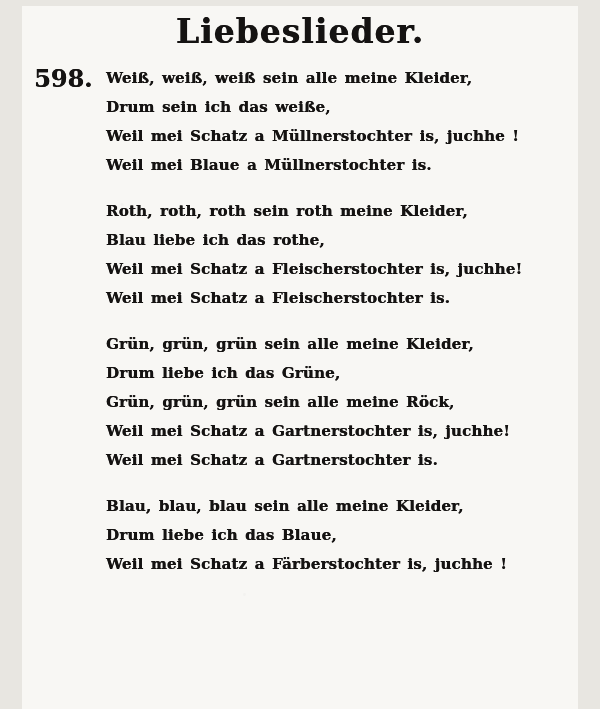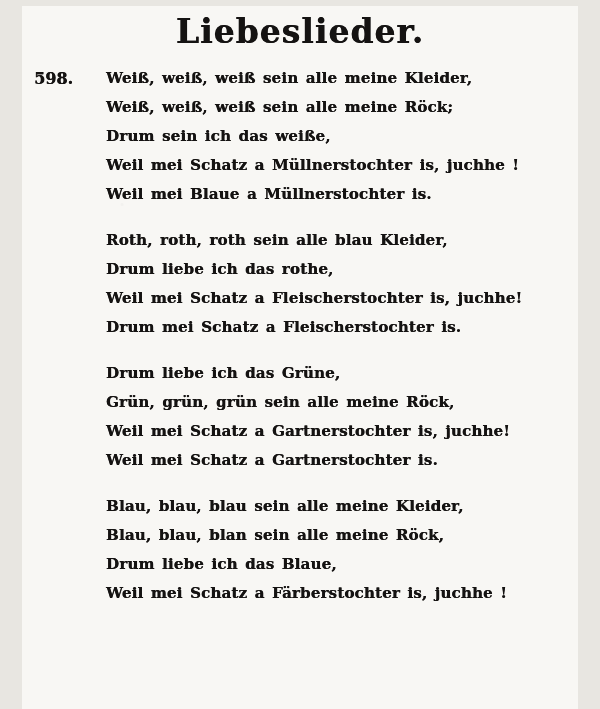--- a/index.html
+++ b/index.html
@@ -29,21 +29,21 @@
     width: 100%;
     text-align: center;
     font-size: 33px;
     letter-spacing: 1px;
     text-shadow: 0.4px 0 0 currentColor;
   }
   .song-number {
     position: absolute;
     left: 12px;
     top: 58px;
-    font-size: 16px;
+    font-size: 24px;
     line-height: 29px;
     text-shadow: 0.4px 0 0 currentColor;
   }
   .poem {
     position: absolute;
     left: 84px;
     top: 58px;
     right: 8px;
   }
   .stanza {
@@ -66,41 +66,40 @@
 <div class="scan">
 
   <div class="page-title">Liebeslieder.</div>
 
   <div class="song-number">598.</div>
 
   <div class="poem">
 
     <div class="stanza">
       <span class="poem-line">Weiß, weiß, weiß sein alle meine Kleider,</span>
-      <span class="poem-line">Weiß, weiß, weiß sein alle meine Röck;</span>
       <span class="poem-line">Drum sein ich das weiße,</span>
       <span class="poem-line">Weil mei Schatz a Müllnerstochter is, juchhe !</span>
       <span class="poem-line">Weil mei Blaue a Müllnerstochter is.</span>
     </div>
 
     <div class="stanza">
-      <span class="poem-line">Roth, roth, roth sein alle blau Kleider,</span>
-      <span class="poem-line">Drum liebe ich das rothe,</span>
+      <span class="poem-line">Roth, roth, roth sein roth meine Kleider,</span>
+      <span class="poem-line">Blau liebe ich das rothe,</span>
       <span class="poem-line">Weil mei Schatz a Fleischerstochter is, juchhe!</span>
-      <span class="poem-line">Drum mei Schatz a Fleischerstochter is.</span>
+      <span class="poem-line">Weil mei Schatz a Fleischerstochter is.</span>
     </div>
 
     <div class="stanza">
+      <span class="poem-line">Grün, grün, grün sein alle meine Kleider,</span>
       <span class="poem-line">Drum liebe ich das Grüne,</span>
       <span class="poem-line">Grün, grün, grün sein alle meine Röck,</span>
       <span class="poem-line">Weil mei Schatz a Gartnerstochter is, juchhe!</span>
       <span class="poem-line">Weil mei Schatz a Gartnerstochter is.</span>
     </div>
 
     <div class="stanza">
       <span class="poem-line">Blau, blau, blau sein alle meine Kleider,</span>
-      <span class="poem-line">Blau, blau, blan sein alle meine Röck,</span>
       <span class="poem-line">Drum liebe ich das Blaue,</span>
       <span class="poem-line">Weil mei Schatz a Färberstochter is, juchhe !</span>
     </div>
 
   </div>
 </div>
 
 </body></html>

